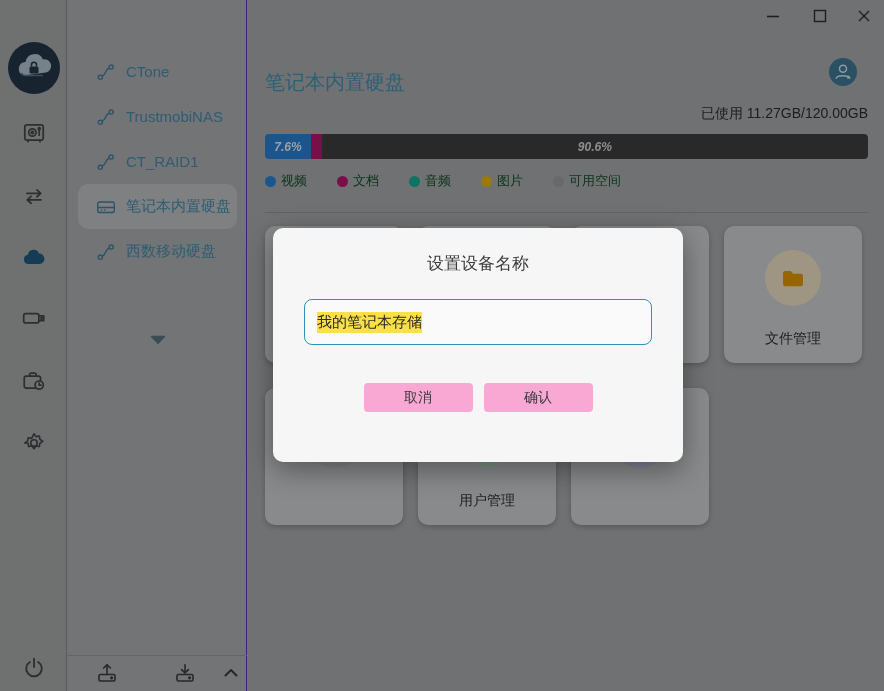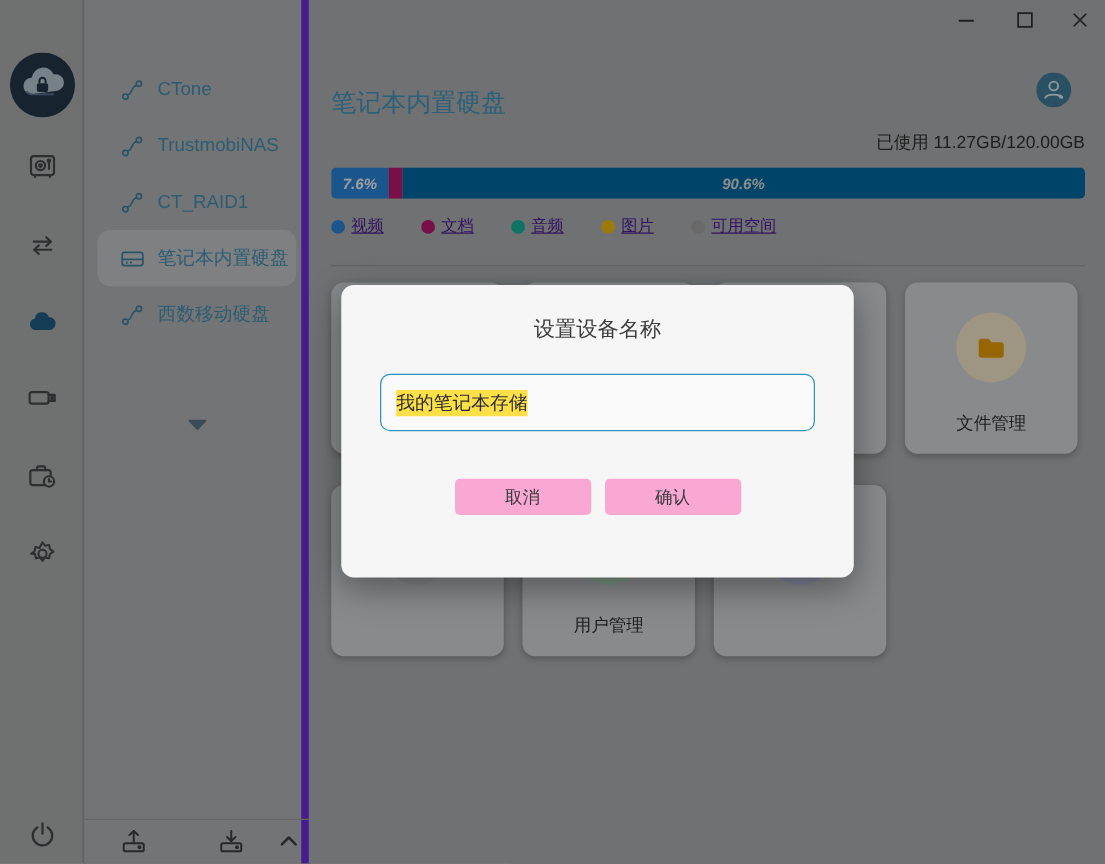--- a/index.html
+++ b/index.html
@@ -10,21 +10,21 @@
 
   
   .rail{position:absolute;left:0;top:0;width:67px;height:691px;background:#abacad;
         border-right:1px solid #8f9092;box-sizing:border-box;}
   .logo{position:absolute;left:8px;top:42px;width:52px;height:52px;}
   .rail-btn{position:absolute;left:21px;width:26px;height:26px;color:#45484a;cursor:pointer;}
   .rail-btn svg{width:26px;height:26px;}
 
   
   .panel{position:absolute;left:68px;top:0;width:179px;height:691px;background:#b1b2b4;
-         border-right:6px solid #6d28d9;box-sizing:border-box;}
+         border-right:1px solid #6d28d9;box-sizing:border-box;}
   .device-list{position:absolute;left:0;top:49px;width:179px;}
   .dev{height:45px;margin:0 10px;display:flex;align-items:center;padding-left:17px;
        box-sizing:border-box;color:#478fb1;font-size:15px;cursor:pointer;border-radius:10px;}
   .dev .dico{width:22px;height:22px;margin-right:9px;flex:0 0 auto;color:#41809f;}
   .dev .dico svg{width:22px;height:22px;}
   .dev.sel{background:#c2c5c7;}
   .panel-chevron{position:absolute;left:0;top:328px;width:179px;height:24px;
                  display:flex;justify-content:center;cursor:pointer;}
   .panel-footer{position:absolute;left:0;bottom:0;width:179px;height:36px;
                 border-top:1px solid #9a9b9d;box-sizing:border-box;}
@@ -39,24 +39,24 @@
 
   .page-title{position:absolute;left:17px;top:56px;font-size:20px;color:#4494b9;font-weight:400;}
   .avatar{position:absolute;top:58px;right:27px;width:28px;height:28px;cursor:pointer;}
   .usage{position:absolute;right:16px;top:105px;font-size:14px;color:#2e2e2e;}
 
   .bar{position:absolute;left:17px;top:134px;width:603px;height:25px;border-radius:4px;
        overflow:hidden;display:flex;font-style:italic;}
   .seg{height:100%;display:flex;align-items:center;justify-content:center;}
   .seg-video{width:7.6%;background:#2884d7;color:#f2f2f2;font-size:12px;font-weight:bold;}
   .seg-doc{width:1.8%;background:#bb186f;}
-  .seg-free{flex:1;background:#0369a1;color:#d9d9d9;font-size:12px;font-weight:bold;}
+  .seg-free{flex:1;background:#404040;color:#d9d9d9;font-size:12px;font-weight:bold;}
 
   .legend{position:absolute;left:17px;top:172px;display:flex;gap:30px;align-items:center;}
-  .litem{display:flex;align-items:center;gap:5px;font-size:13px;color:#4c1d95;text-decoration:underline;}
+  .litem{display:flex;align-items:center;gap:5px;font-size:13px;color:#14532d;}
   .ldot{width:11px;height:11px;border-radius:50%;}
   .lc0{background:#2884d7}.lc1{background:#bb186f}.lc2{background:#14b19a}
   .lc3{background:#eebb10}.lc4{background:#a2a2a2}
 
   .hdivider{position:absolute;left:17px;top:212px;width:603px;height:1px;background:#97989a;}
 
   .cards{position:absolute;left:17px;top:226px;display:grid;
          grid-template-columns:repeat(4,138px);grid-auto-rows:137px;gap:25px 15px;}
   .card{position:relative;background:#d2d5d8;border-radius:10px;
         box-shadow:0 2px 5px rgba(0,0,0,.22);cursor:pointer;}

